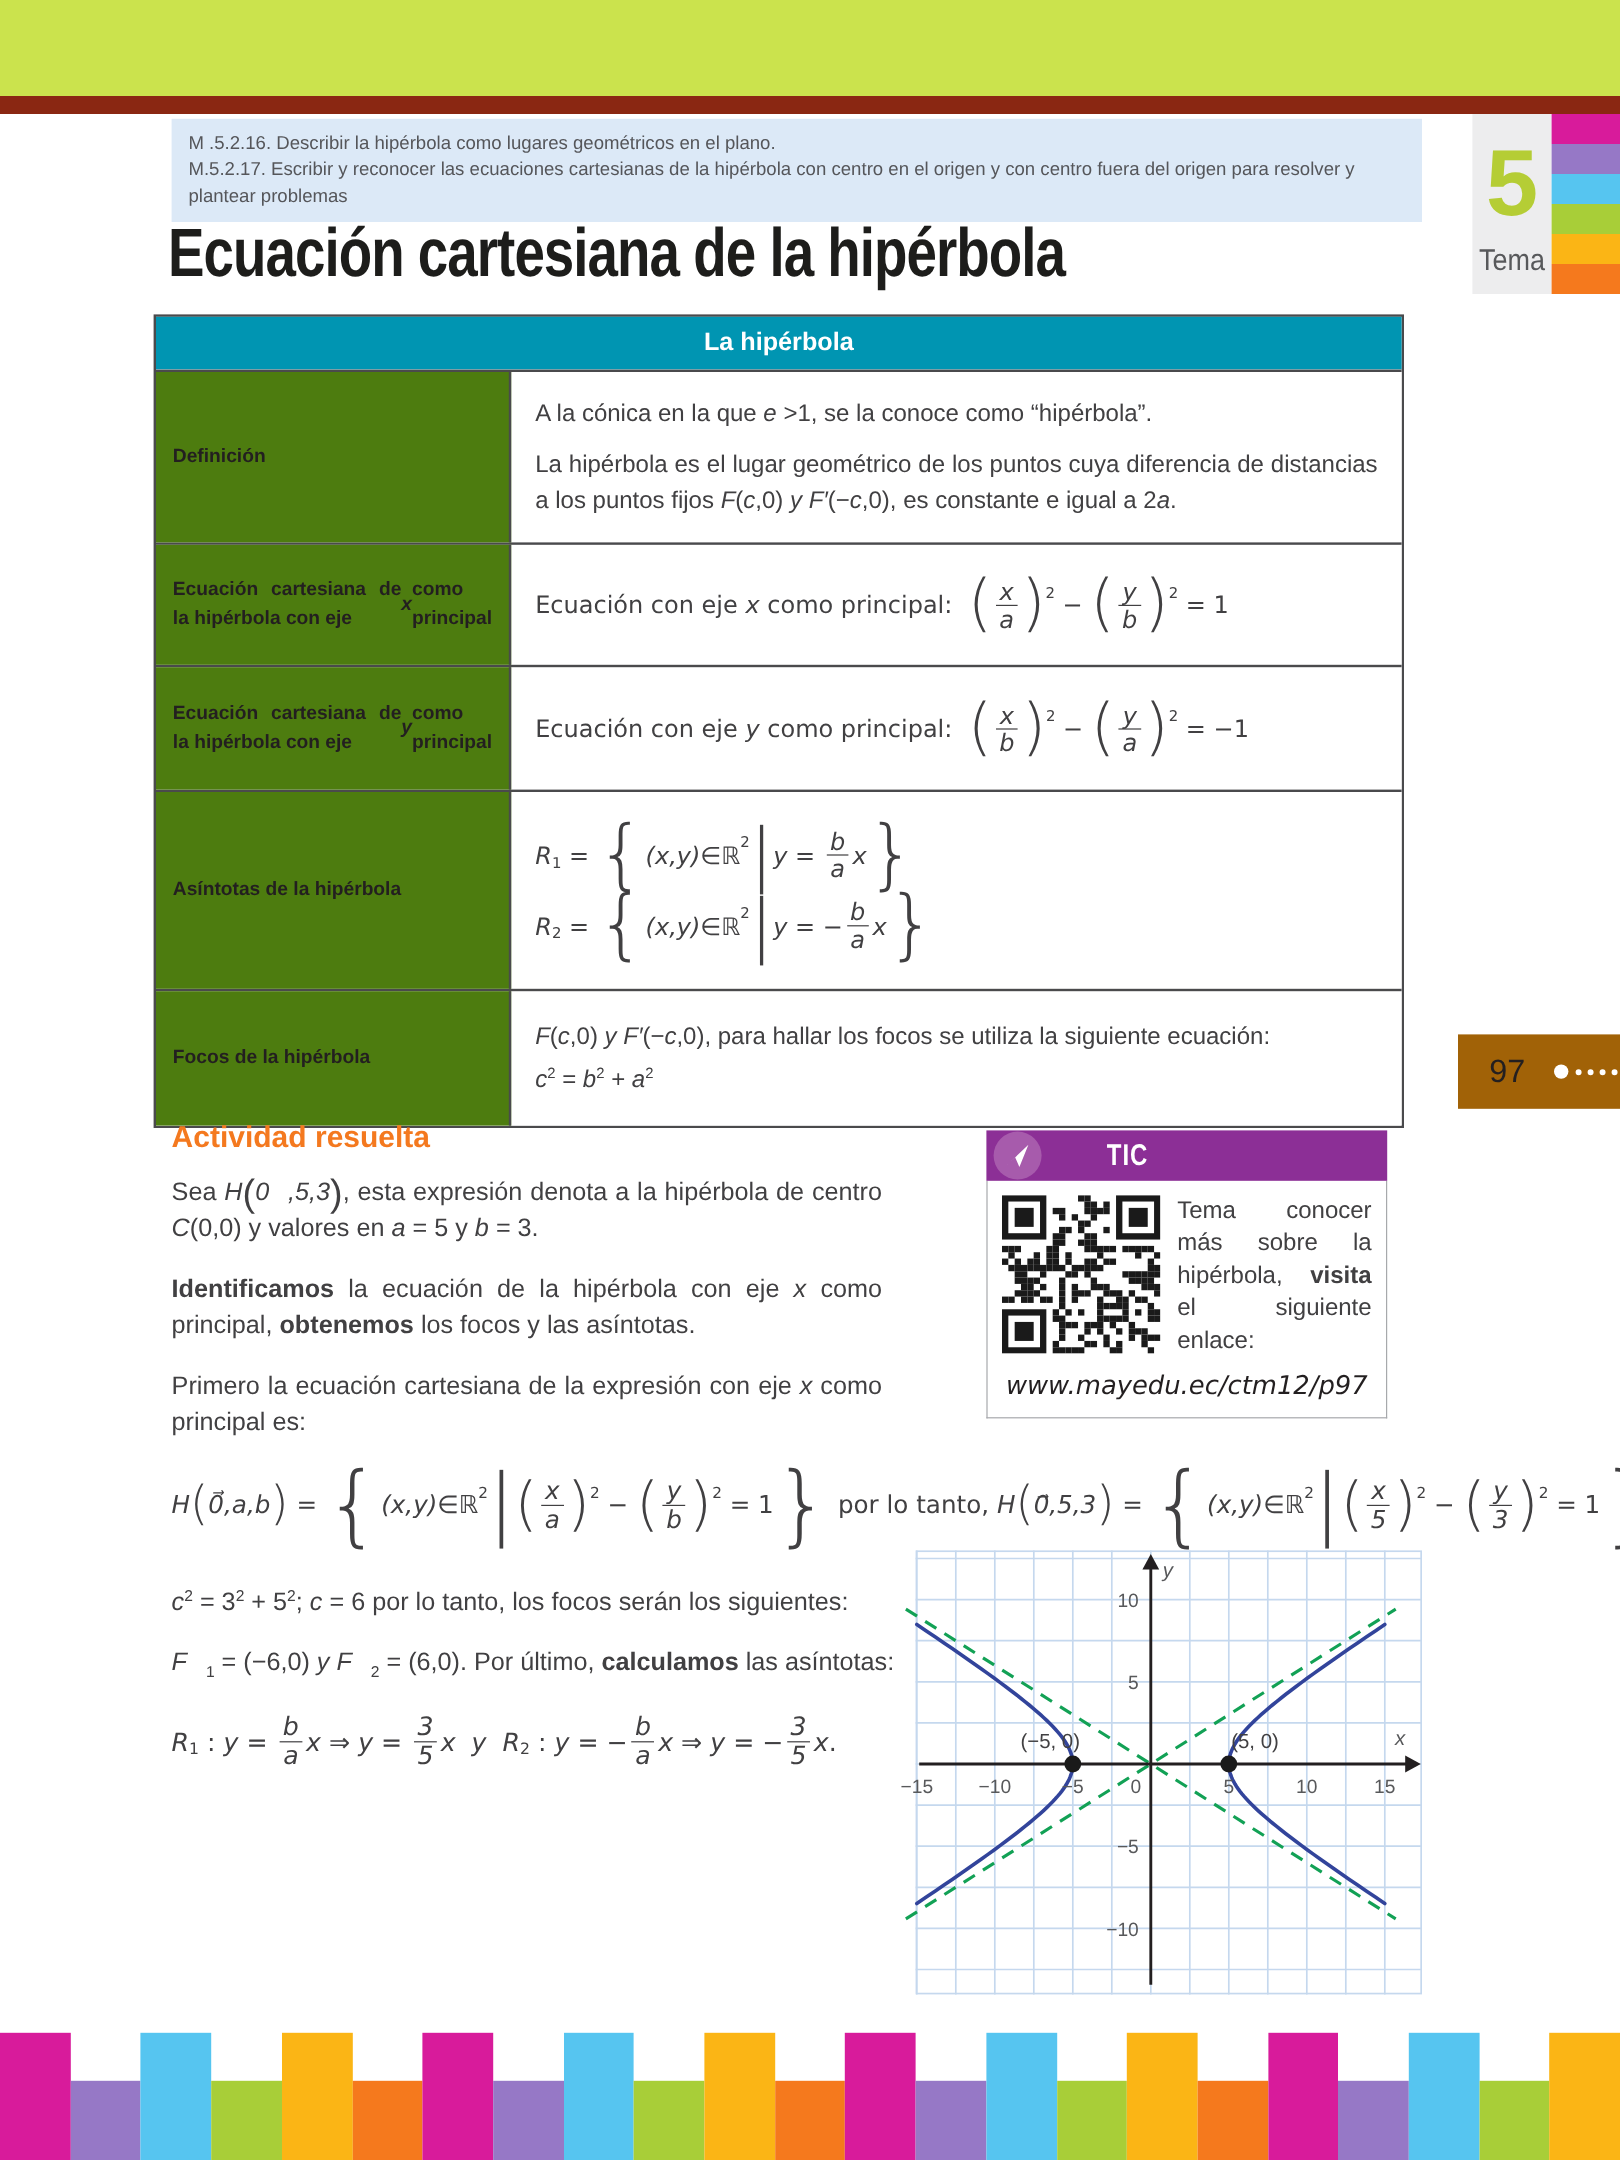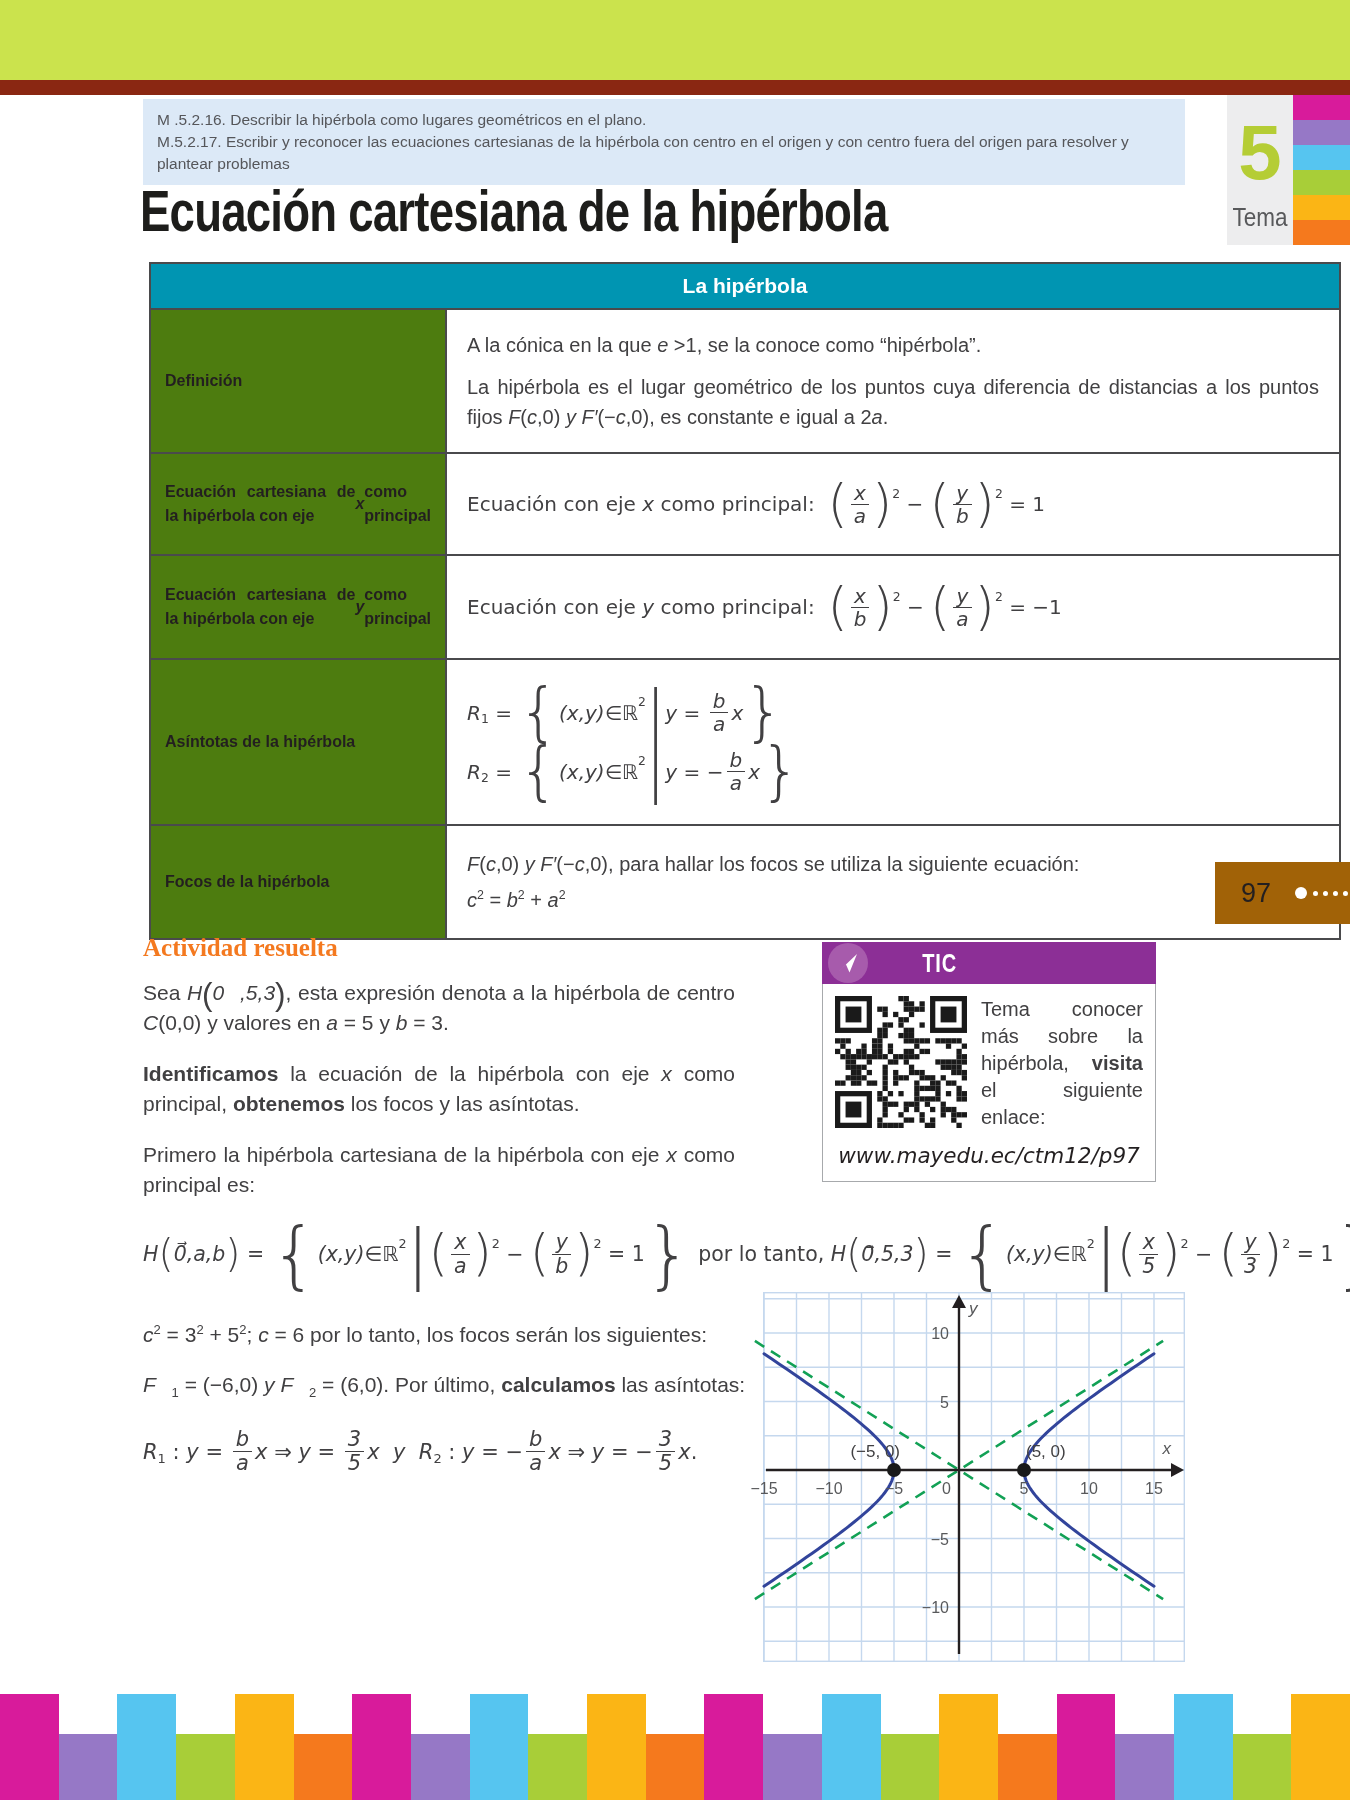--- a/index.html
+++ b/index.html
@@ -15,21 +15,21 @@
   .tema{position:absolute;left:1227px;top:95px;width:66px;height:150px;background:#ededee;text-align:center;}
   .tema-5{font-size:78px;font-weight:bold;color:#b5cd35;line-height:98px;margin-top:8px;}
   .tema-label{font-size:25px;color:#58595b;margin-top:2px;transform:scaleX(.9);}
   .side-bars{position:absolute;left:1293px;top:95px;width:57px;height:150px;display:flex;flex-direction:column;}
   .side-bars>div{flex:1;}
 
   .title{position:absolute;left:140px;top:178px;margin:0;font-size:57px;font-weight:bold;color:#1d1d1b;
          transform:scaleX(.8);transform-origin:left center;white-space:nowrap;letter-spacing:-1px;}
 
   
-  .tbl{position:absolute;left:149px;top:262px;width:1192px;border:2px solid #4a4a4c;box-sizing:border-box;}
+  .tbl{position:absolute;left:128px;top:262px;width:1042px;border:2px solid #4a4a4c;box-sizing:border-box;}
   .tbl-header{height:44px;background:#0095b2;color:#fff;font-weight:bold;font-size:21px;
               display:flex;align-items:center;justify-content:center;}
   .row{display:flex;border-top:2px solid #4a4a4c;background:#fff;}
   .cell-l{width:296px;box-sizing:border-box;background:#4d7c0f;border-right:2px solid #4a4a4c;
           padding:10px 14px;font-weight:bold;font-size:20.5px;color:#231f20;
           display:flex;align-items:center;line-height:1.4;}
   .cell-r{flex:1;box-sizing:border-box;padding:12px 20px;font-size:20px;color:#414042;
           display:flex;flex-direction:column;justify-content:center;align-items:flex-start;}
 
   .para{margin:0;font-size:inherit;line-height:1.5;text-align:justify;}
@@ -51,21 +51,21 @@
   .para sup{font-size:.62em;}
   .para sub{font-size:.62em;}
 
   .badge97{position:absolute;left:1215px;top:862px;width:135px;height:62px;background:#a16207;
            display:flex;align-items:center;}
   .badge97 .num{font-size:27px;color:#231f20;margin-left:26px;}
   .badge97 .dot{width:12px;height:12px;border-radius:50%;background:#fff;margin-left:24px;}
   .badge97 .dotline{flex:1;border-top:5px dotted #fff;margin-left:6px;margin-right:2px;}
 
   .activity{position:absolute;left:143px;top:934px;width:592px;}
-  .activity h2{margin:0 0 16px 0;font-size:25px;color:#f4791f;font-family:Liberation Serif, serif;}
+  .activity h2{margin:0 0 16px 0;font-size:25px;color:#f4791f;}
   .activity .para{font-size:21px;line-height:30px;}
   .activity .para + .para{margin-top:21px;}
 
   .tic{position:absolute;left:822px;top:942px;width:334px;}
   .tic-head{height:42px;background:#8c2f96;position:relative;display:flex;align-items:center;}
   .tic-circle{position:absolute;left:6px;top:1px;width:40px;height:40px;border-radius:50%;
               background:#a75bac;display:flex;align-items:center;justify-content:center;}
   .tic-title{margin-left:96px;color:#fff;font-weight:bold;font-size:25px;transform:scaleX(.8);letter-spacing:1px;}
   .tic-body{border:1.5px solid #a7a9ac;border-top:none;background:#fff;box-sizing:border-box;
             padding:12px 12px 8px 12px;height:198px;display:grid;grid-template-columns:132px 1fr;
@@ -232,21 +232,21 @@
   <div class="badge97">
     <span class="num">97</span>
     <span class="dot"></span>
     <span class="dotline"></span>
   </div>
 
   <div class="activity">
     <h2>Actividad resuelta</h2>
     <p class="para"><span>Sea </span><span class="mi">H</span><span class="big" style="font-size: 1.5em;">(</span><span class="mi">0⃗,5,3</span><span class="big" style="font-size: 1.5em;">)</span><span>, esta expresión denota a la hipérbola de centro </span><span class="mi">C</span><span>(0,0) y valores en </span><span class="mi">a</span><span> = 5 y </span><span class="mi">b</span><span> = 3.</span></p>
     <p class="para"><span class="mb">Identificamos</span><span> la ecuación de la hipérbola con eje </span><span class="mi">x</span><span> como principal, </span><span class="mb">obtenemos</span><span> los focos y las asíntotas.</span></p>
-    <p class="para"><span>Primero la hipérbola cartesiana de la hipérbola con eje </span><span class="mi">x</span><span> como principal es:</span></p>
+    <p class="para"><span>Primero la ecuación cartesiana de la expresión con eje </span><span class="mi">x</span><span> como principal es:</span></p>
   </div>
 
   <div class="tic">
     <div class="tic-head">
       <div class="tic-circle">
         <svg width="24" height="24" viewBox="0 0 24 24">
           <polygon points="2,21 21,3 13.5,21.5 10,13.5" fill="#ffffff"></polygon>
         </svg>
       </div>
       <div class="tic-title">TIC</div>

